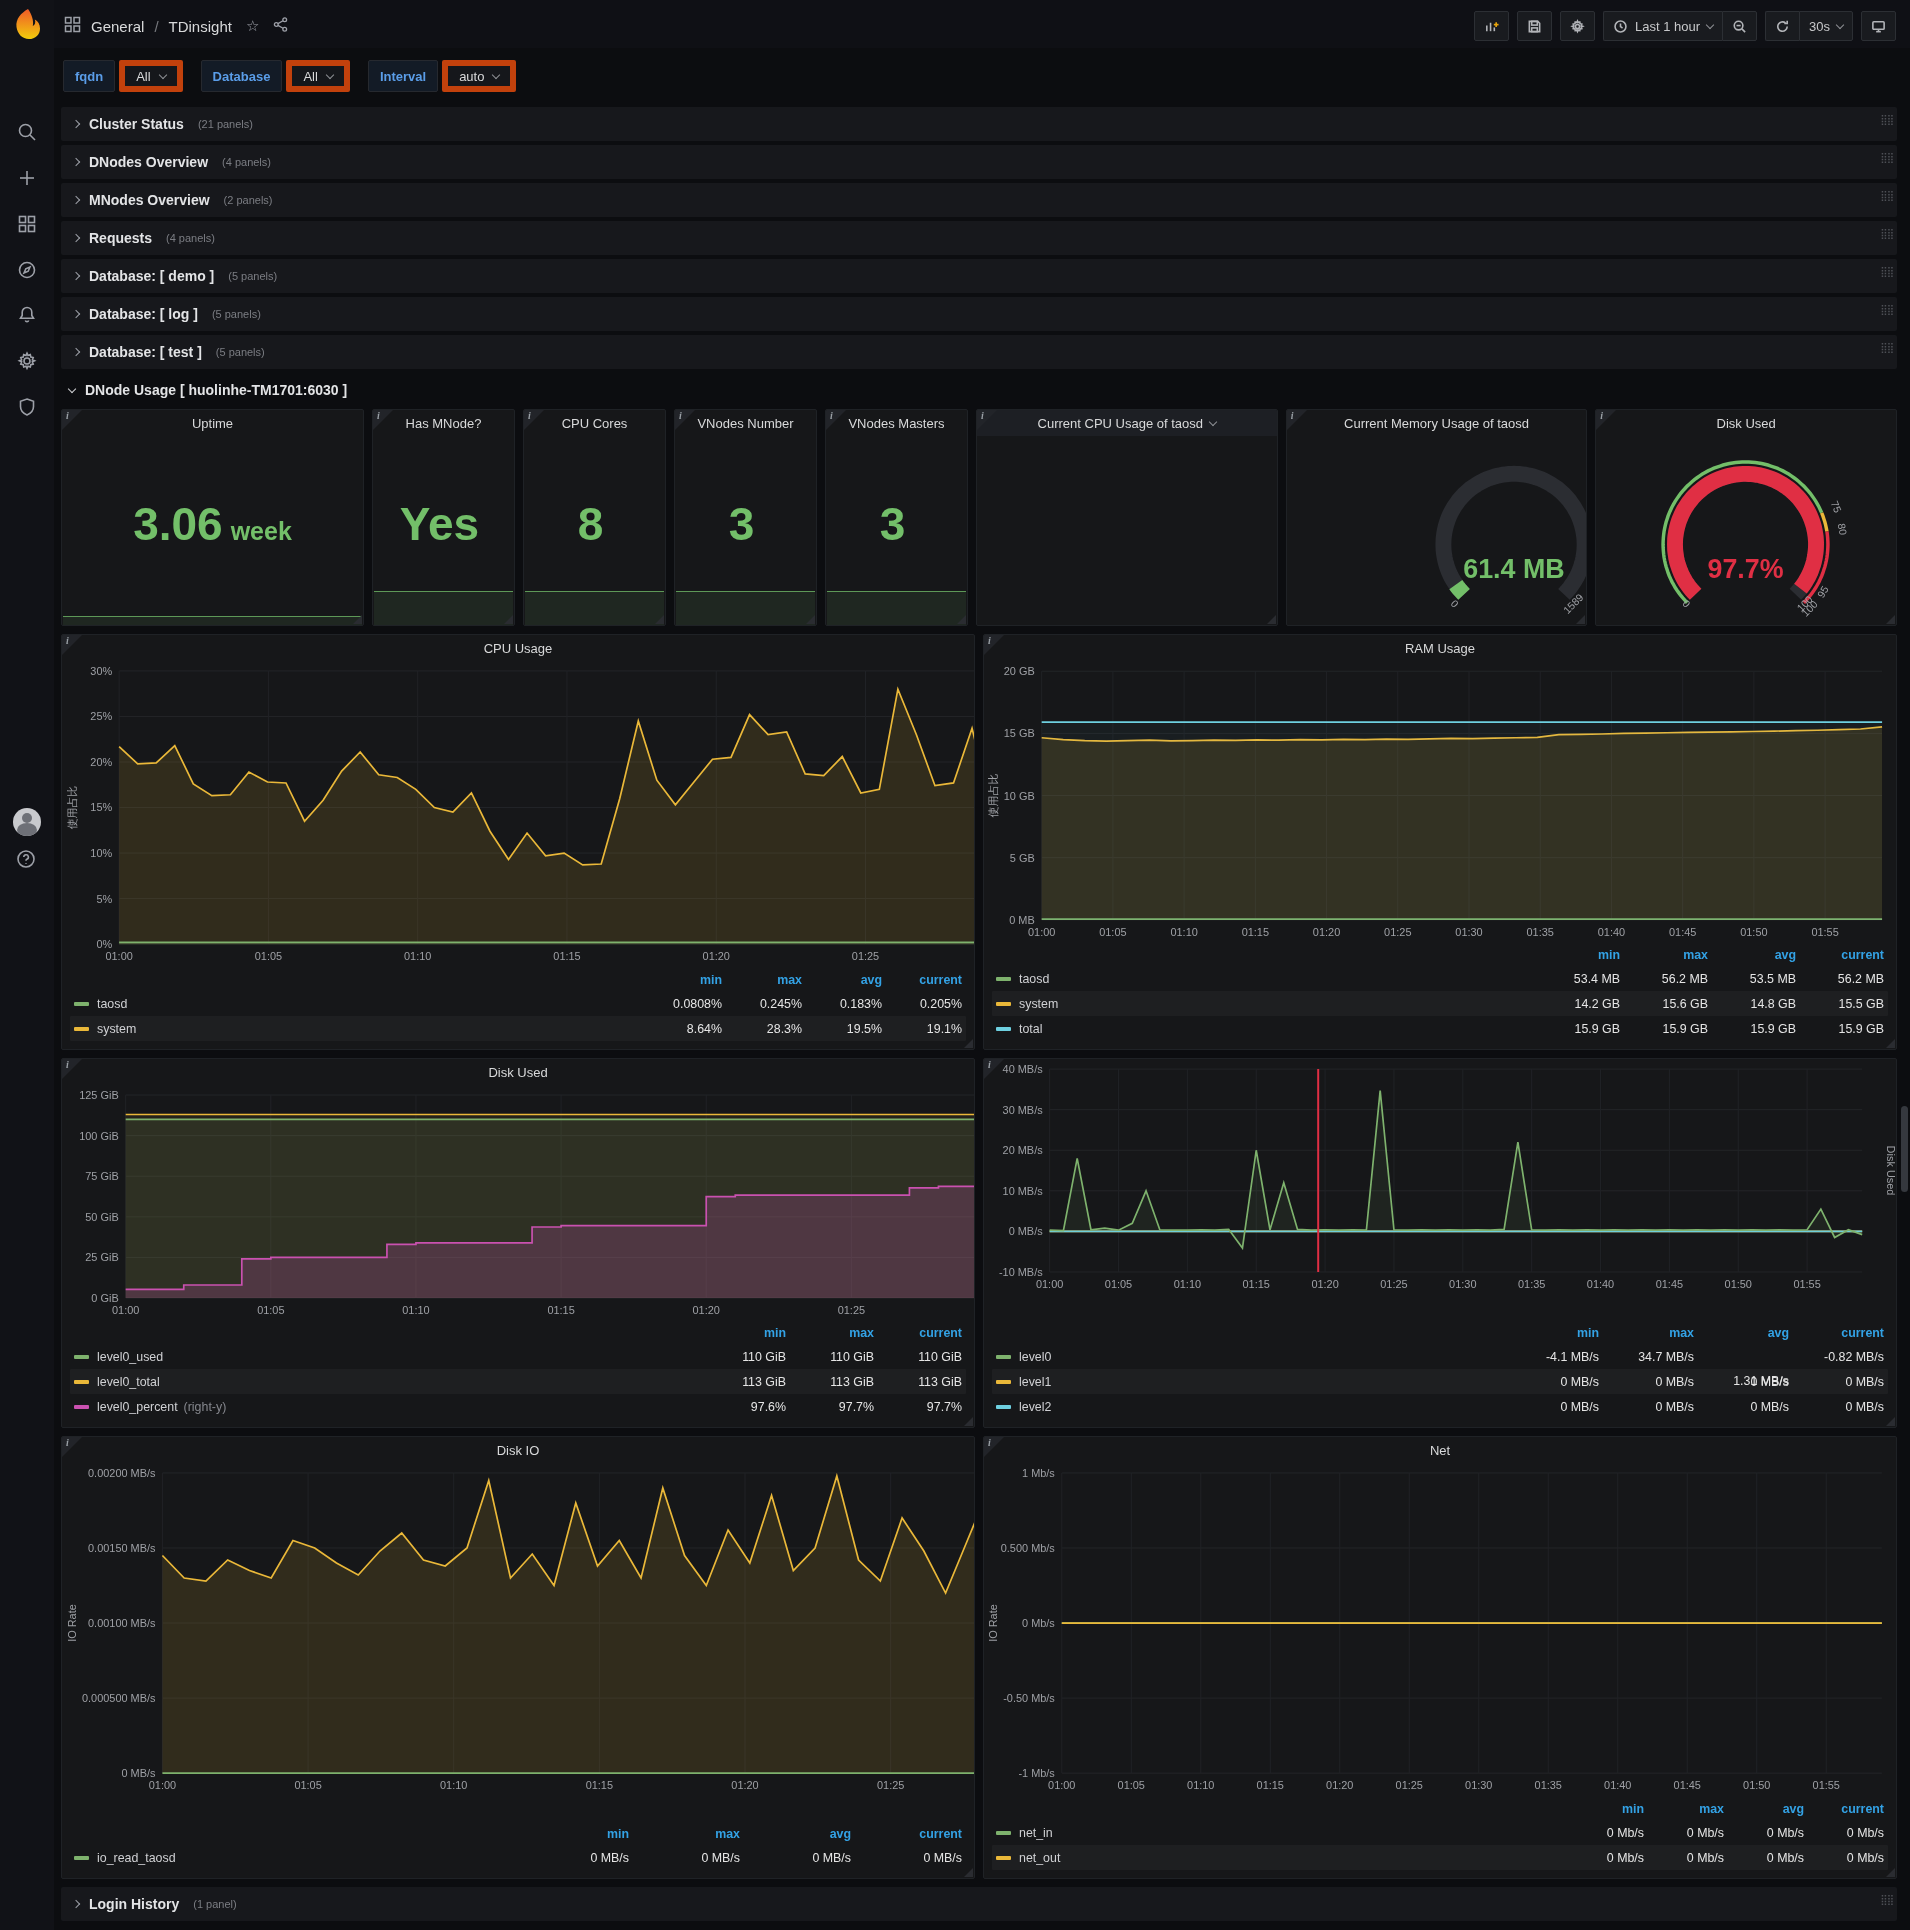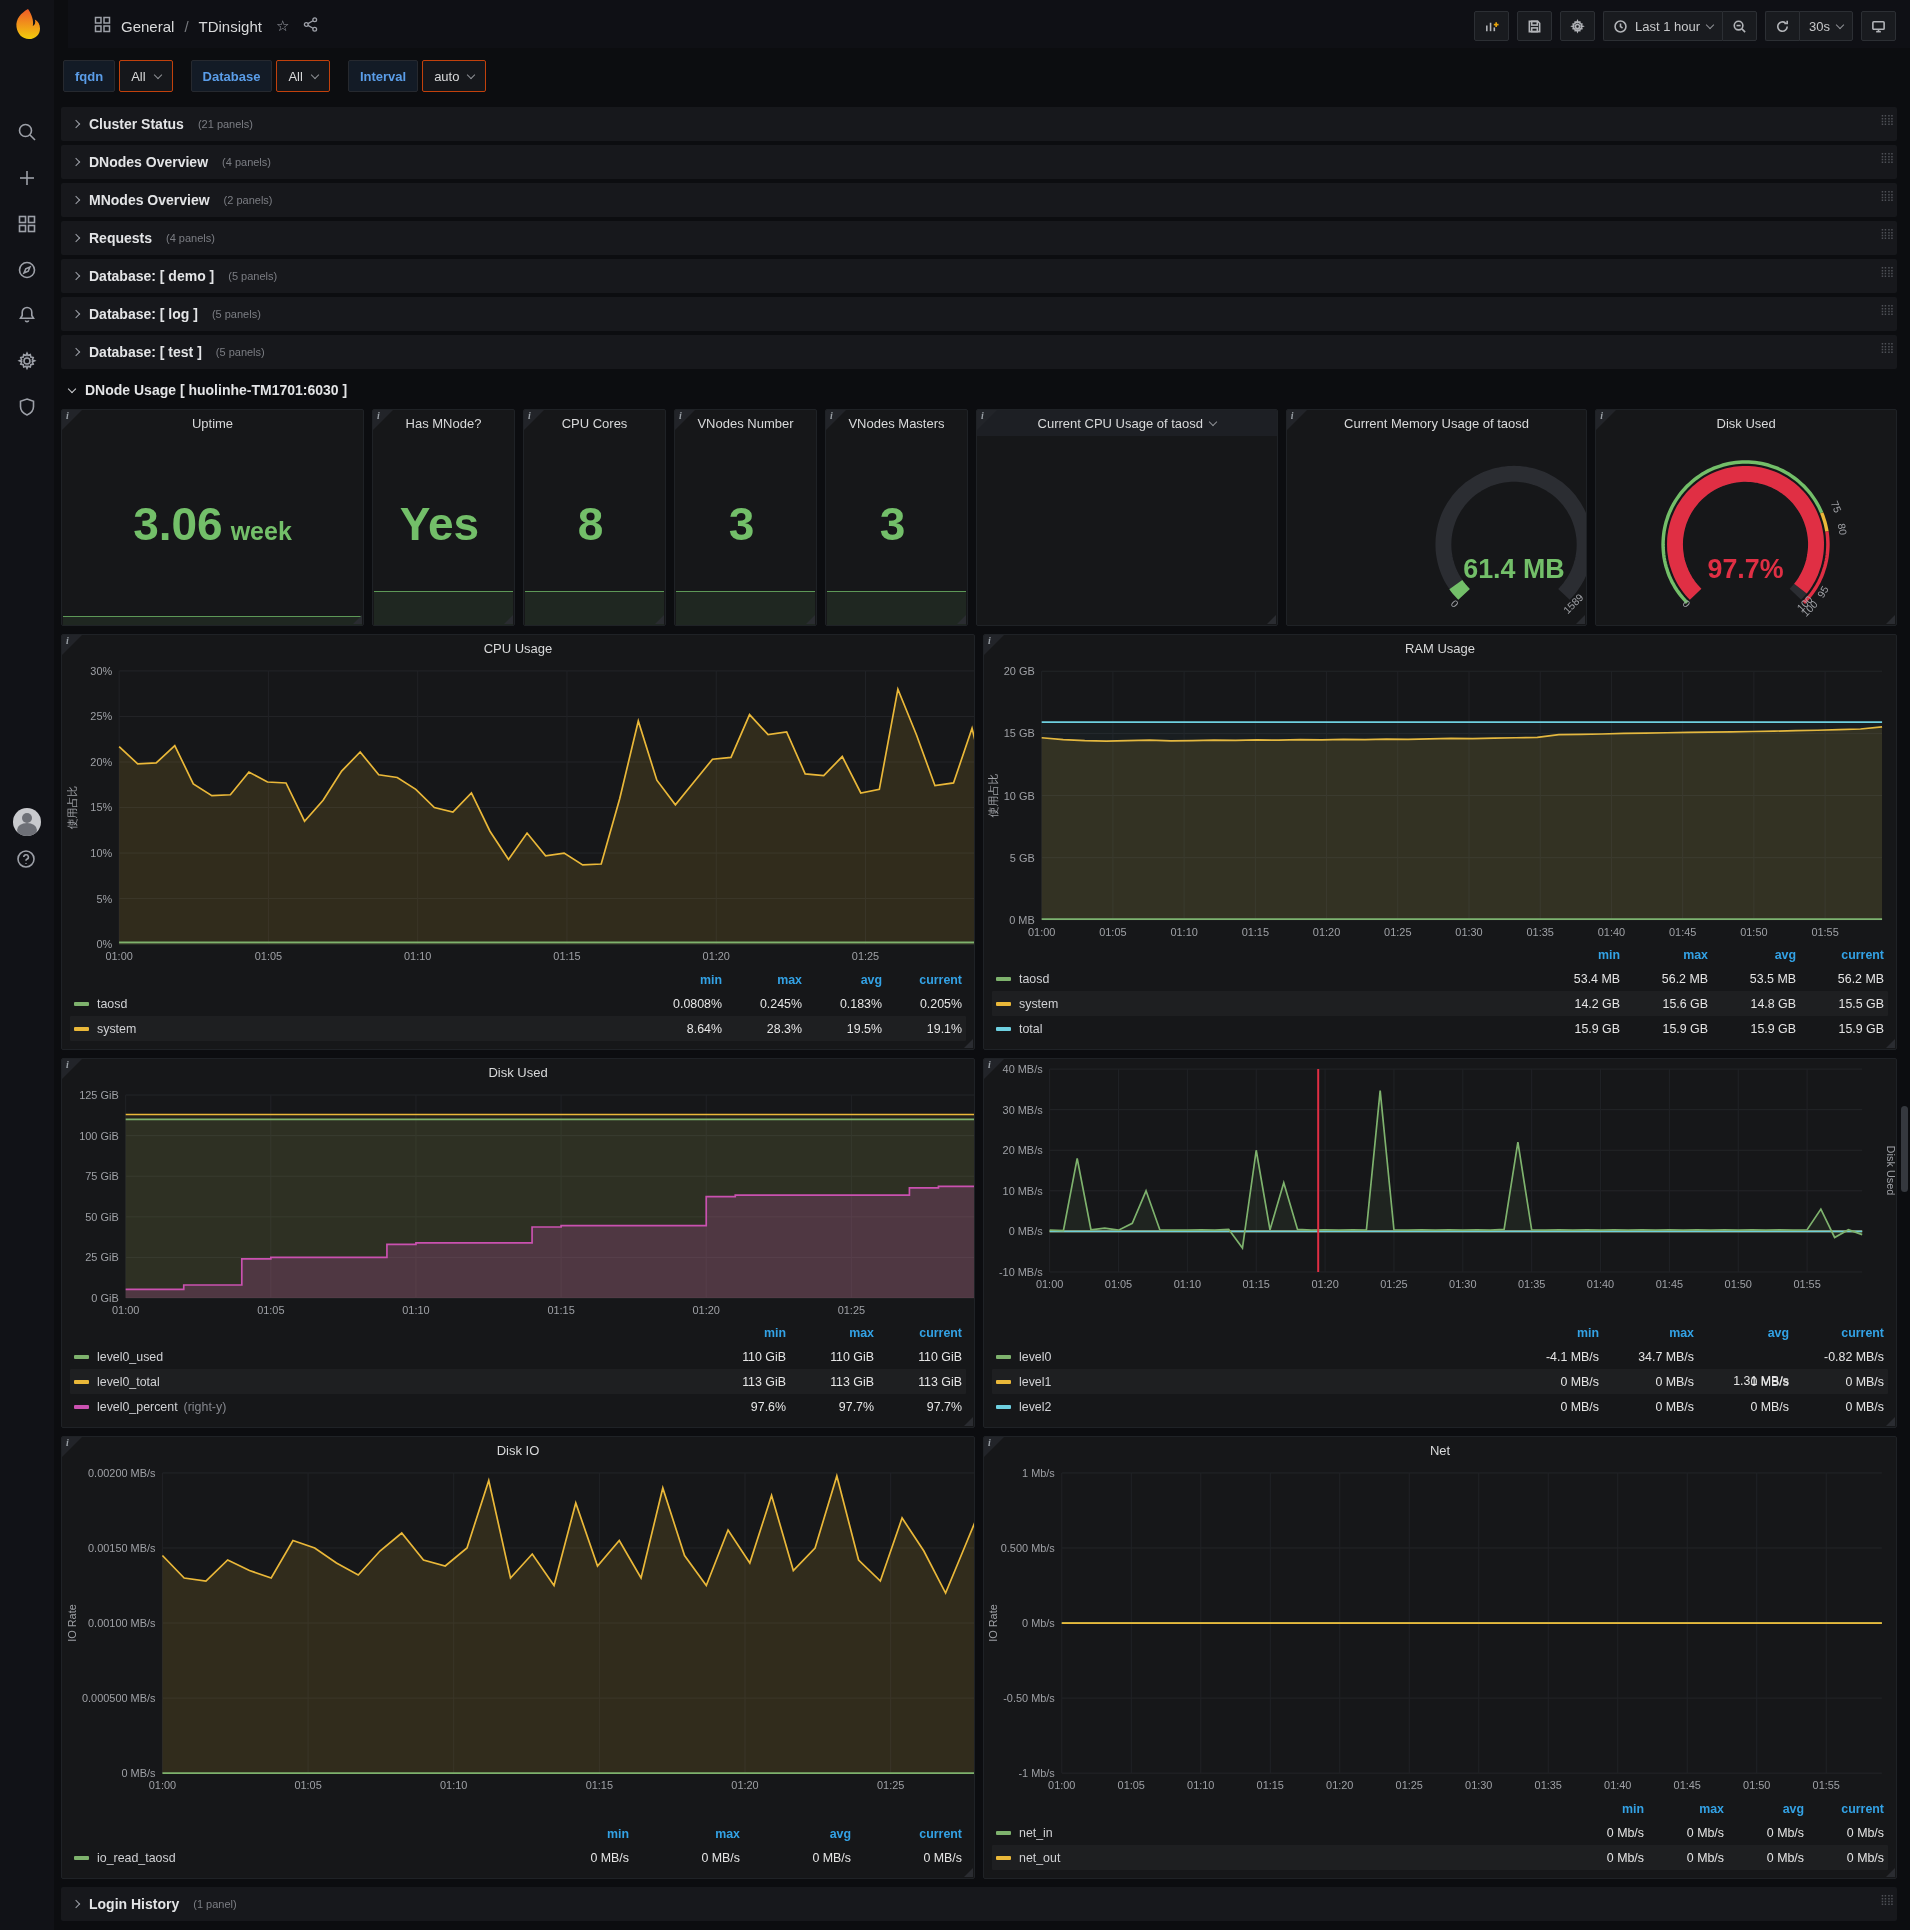--- a/index.html
+++ b/index.html
@@ -9,39 +9,39 @@
   
   .sidebar { position:absolute; left:0; top:0; width:54px; height:100%; background:#111217; z-index:20; }
   .logo { position:absolute; left:9px; top:7px; width:36px; height:36px; cursor:pointer; }
   .side-icon { position:absolute; left:16px; width:22px; height:22px; color:#9da0a8; cursor:pointer; }
   .side-icon svg { width:22px; height:22px; stroke:#9da0a8; fill:none; stroke-width:1.6; }
   .avatar { position:absolute; left:13px; width:28px; height:28px; border-radius:50%; background:#c9cace; overflow:hidden; cursor:pointer; }
   .avatar .head{ position:absolute; left:9px; top:5px; width:10px; height:10px; border-radius:50%; background:#6e7077;}
   .avatar .bod{ position:absolute; left:4px; top:15px; width:20px; height:14px; border-radius:50%; background:#6e7077;}
 
   
-  .topnav { position:absolute; left:68px; right:0; top:0; height:48px; background:#0f1015; display:flex; align-items:center; padding:4px 14px 0 26px; }
+  .topnav { position:absolute; left:38px; right:0; top:0; height:48px; background:#0f1015; display:flex; align-items:center; padding:4px 14px 0 26px; }
   .crumb { display:flex; align-items:center; gap:10px; font-size:15px; }
   .crumb .sep { color:#77797e; }
   .crumb-icon svg{ width:17px; height:17px; stroke:#9da0a8; fill:none; stroke-width:1.5;}
   .crumb .act { color:#9da0a8; font-size:15px; margin-left:4px; cursor:pointer; }
   .nav-right { margin-left:auto; display:flex; align-items:center; gap:8px; }
   .tbtn { height:30px; background:#191b1f; border:1px solid #2c2f34; border-radius:2px; color:#c7c8ca; font-size:13px; display:flex; align-items:center; gap:7px; padding:0 9px; cursor:pointer; }
   .tbtn svg { width:15px; height:15px; stroke:#b2b4b8; fill:none; stroke-width:1.7; }
   .tgroup { display:flex; }
   .tgroup .tbtn:first-child { border-radius:2px 0 0 2px; border-right:none;}
   .tgroup .tbtn:last-child { border-radius:0 2px 2px 0;}
   .chev { display:inline-block; width:6px; height:6px; border-right:1.4px solid #8e9095; border-bottom:1.4px solid #8e9095; transform:rotate(45deg); margin-top:-3px; }
 
   
   .dash { position:absolute; left:61px; top:48px; width:1836px; }
   .submenu { display:flex; align-items:center; gap:18px; margin:9px 0 12px 2px; height:38px; }
   .var { display:flex; gap:4px; }
   .vlabel { height:32px; display:flex; align-items:center; padding:0 11px; background:rgba(88,153,232,0.10); border:1px solid #26292f; border-radius:2px; color:#5a9de8; font-size:13px; font-weight:600; cursor:pointer;}
-  .vvalue { height:32px; display:flex; align-items:center; gap:9px; padding:0 11px; background:#15171b; border:1px solid #c2410c; border-radius:2px; color:#d8d9da; font-size:13px; cursor:pointer;}
+  .vvalue { height:32px; display:flex; align-items:center; gap:9px; padding:0 11px; background:#15171b; border:6px solid #c2410c; border-radius:2px; color:#d8d9da; font-size:13px; cursor:pointer;}
 
   .g-row { height:34px; background:#17181c; border-radius:2px; margin-bottom:4px; display:flex; align-items:center; padding:0 10px; position:relative; cursor:pointer; }
   .g-row .rchev { width:6px;height:6px;border-right:1.6px solid #9da0a8;border-bottom:1.6px solid #9da0a8; transform:rotate(-45deg); margin:0 10px 0 2px;}
   .g-row .rtitle { font-size:14px; font-weight:700; color:#e3e4e6; }
   .g-row .rcount { font-size:11px; color:#7b7d83; margin-left:14px; }
   .g-row .handle { position:absolute; right:4px; top:7px; color:#4e5056; font-size:10px; letter-spacing:-1px; font-family:"DejaVu Sans",sans-serif; cursor:grab;}
   .exp-row { height:34px; display:flex; align-items:center; padding:0 4px; cursor:pointer; margin-bottom:2px;}
   .exp-row .rchev { width:6px;height:6px;border-right:1.6px solid #cfd0d3;border-bottom:1.6px solid #cfd0d3; transform:rotate(45deg); margin:-3px 10px 0 4px;}
   .exp-row .rtitle { font-size:14px; font-weight:700; color:#e3e4e6;}
 

